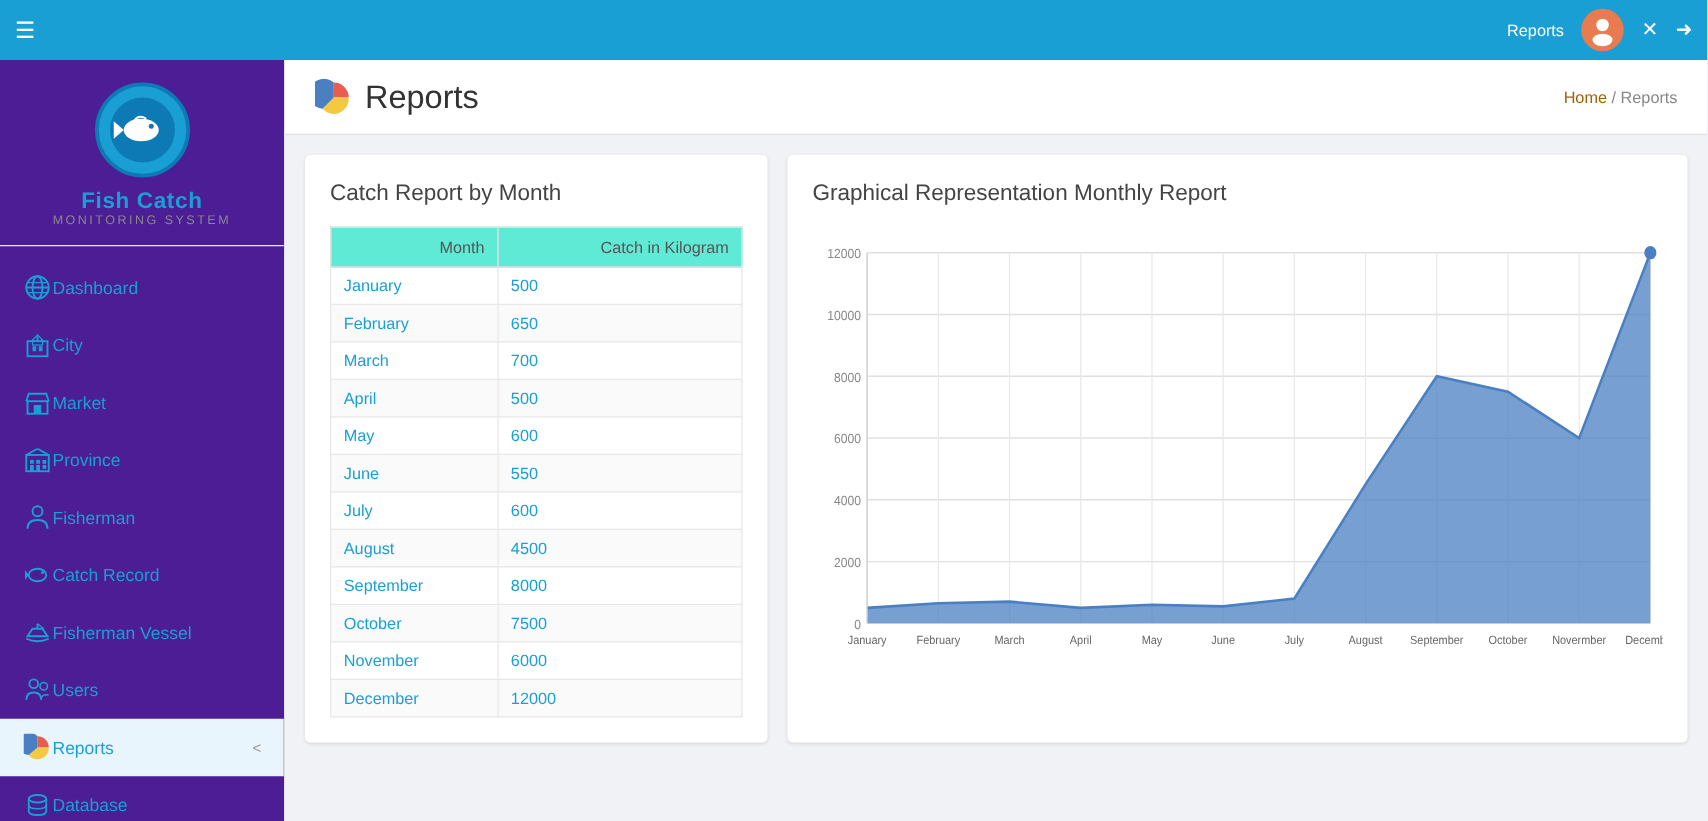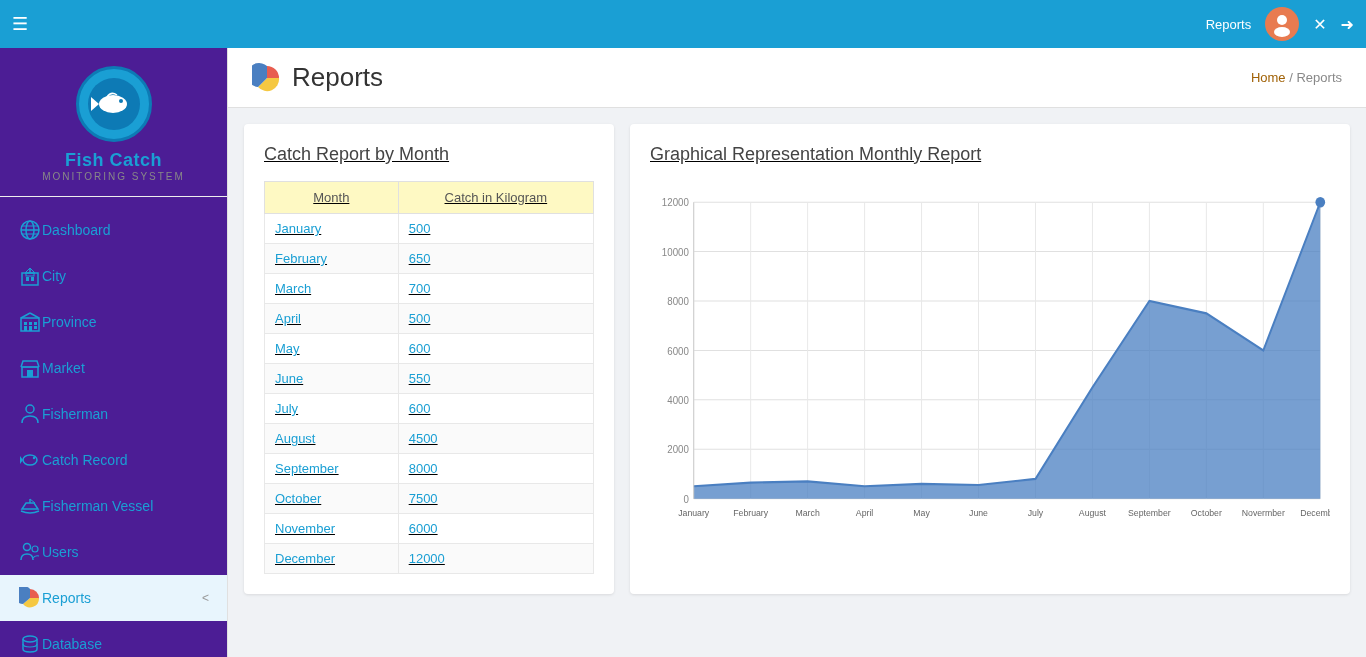--- a/index.html
+++ b/index.html
@@ -79,29 +79,28 @@
     .breadcrumb { font-size: 13px; color: #888; }
     .breadcrumb a { color: #a16207; text-decoration: none; }
 
     
     .content-panels { display: flex; gap: 16px; padding: 0 16px 16px; }
 
     
     .card {
       background: white; border-radius: 4px; box-shadow: 0 1px 3px rgba(0,0,0,0.1);
       padding: 20px;
-      text-decoration: underline;
     }
     .card-table { width: 370px; flex-shrink: 0; }
     .card-chart { flex: 1; }
 
     .card-title { font-size: 18px; color: #444; margin-bottom: 16px; font-weight: normal; }
 
     table { width: 100%; border-collapse: collapse; font-size: 13px; }
-    th { background: #fef9c3; padding: 8px 10px; text-align: center; color: #555; font-weight: normal; border: 1px solid #e0e0e0; }
+    th { background: #5eead4; padding: 8px 10px; text-align: right; color: #555; font-weight: normal; border: 1px solid #e0e0e0; }
     td { padding: 7px 10px; border: 1px solid #e8e8e8; color: #1a9fd4; }
     tr:nth-child(even) td { background: #fafafa; }
 
     
     .chart-container { position: relative; width: 100%; height: 360px; }
     .chart-svg { width: 100%; height: 100%; }
   </style>
 </head>
 <body>
 
@@ -169,44 +168,44 @@
               <line x1="11" y1="4" x2="11" y2="8" stroke="#1a9fd4" stroke-width="1.5"></line>
               <polygon points="6,8 16,8 11,3" fill="none" stroke="#1a9fd4" stroke-width="1"></polygon>
             </svg>
         </div>
         <span class="sidebar-item-label">City</span>
       </div>
 
       <div class="sidebar-item">
         <div class="sidebar-item-icon">
           <svg width="22" height="22" viewBox="0 0 22 22">
+              <rect x="3" y="10" width="16" height="10" fill="none" stroke="#1a9fd4" stroke-width="1.5"></rect>
+              <path d="M2,10 L4,4 L18,4 L20,10" fill="none" stroke="#1a9fd4" stroke-width="1.5"></path>
+              <rect x="8" y="13" width="6" height="7" fill="#1a9fd4"></rect>
+              <line x1="2" y1="10" x2="20" y2="10" stroke="#1a9fd4" stroke-width="1"></line>
+            </svg>
+        </div>
+        <span class="sidebar-item-label">Market</span>
+      </div>
+
+      <div class="sidebar-item">
+        <div class="sidebar-item-icon">
+          <svg width="22" height="22" viewBox="0 0 22 22">
               <rect x="2" y="7" width="18" height="13" fill="none" stroke="#1a9fd4" stroke-width="1.5"></rect>
               <rect x="5" y="11" width="3" height="3" fill="#1a9fd4"></rect>
               <rect x="10" y="11" width="3" height="3" fill="#1a9fd4"></rect>
               <rect x="15" y="11" width="3" height="3" fill="#1a9fd4"></rect>
               <rect x="5" y="15" width="3" height="5" fill="#1a9fd4"></rect>
               <rect x="10" y="15" width="3" height="5" fill="#1a9fd4"></rect>
               <rect x="15" y="15" width="3" height="3" fill="#1a9fd4"></rect>
               <line x1="2" y1="7" x2="11" y2="2" stroke="#1a9fd4" stroke-width="1.5"></line>
               <line x1="20" y1="7" x2="11" y2="2" stroke="#1a9fd4" stroke-width="1.5"></line>
             </svg>
         </div>
         <span class="sidebar-item-label">Province</span>
-      </div>
-
-      <div class="sidebar-item">
-        <div class="sidebar-item-icon">
-          <svg width="22" height="22" viewBox="0 0 22 22">
-              <rect x="3" y="10" width="16" height="10" fill="none" stroke="#1a9fd4" stroke-width="1.5"></rect>
-              <path d="M2,10 L4,4 L18,4 L20,10" fill="none" stroke="#1a9fd4" stroke-width="1.5"></path>
-              <rect x="8" y="13" width="6" height="7" fill="#1a9fd4"></rect>
-              <line x1="2" y1="10" x2="20" y2="10" stroke="#1a9fd4" stroke-width="1"></line>
-            </svg>
-        </div>
-        <span class="sidebar-item-label">Market</span>
       </div>
 
       <div class="sidebar-item">
         <div class="sidebar-item-icon">
           <svg width="22" height="22" viewBox="0 0 22 22">
               <circle cx="11" cy="6" r="4" fill="none" stroke="#1a9fd4" stroke-width="1.5"></circle>
               <path d="M3,20 Q3,13 11,13 Q19,13 19,20" fill="none" stroke="#1a9fd4" stroke-width="1.5"></path>
             </svg>
         </div>
         <span class="sidebar-item-label">Fisherman</span>

